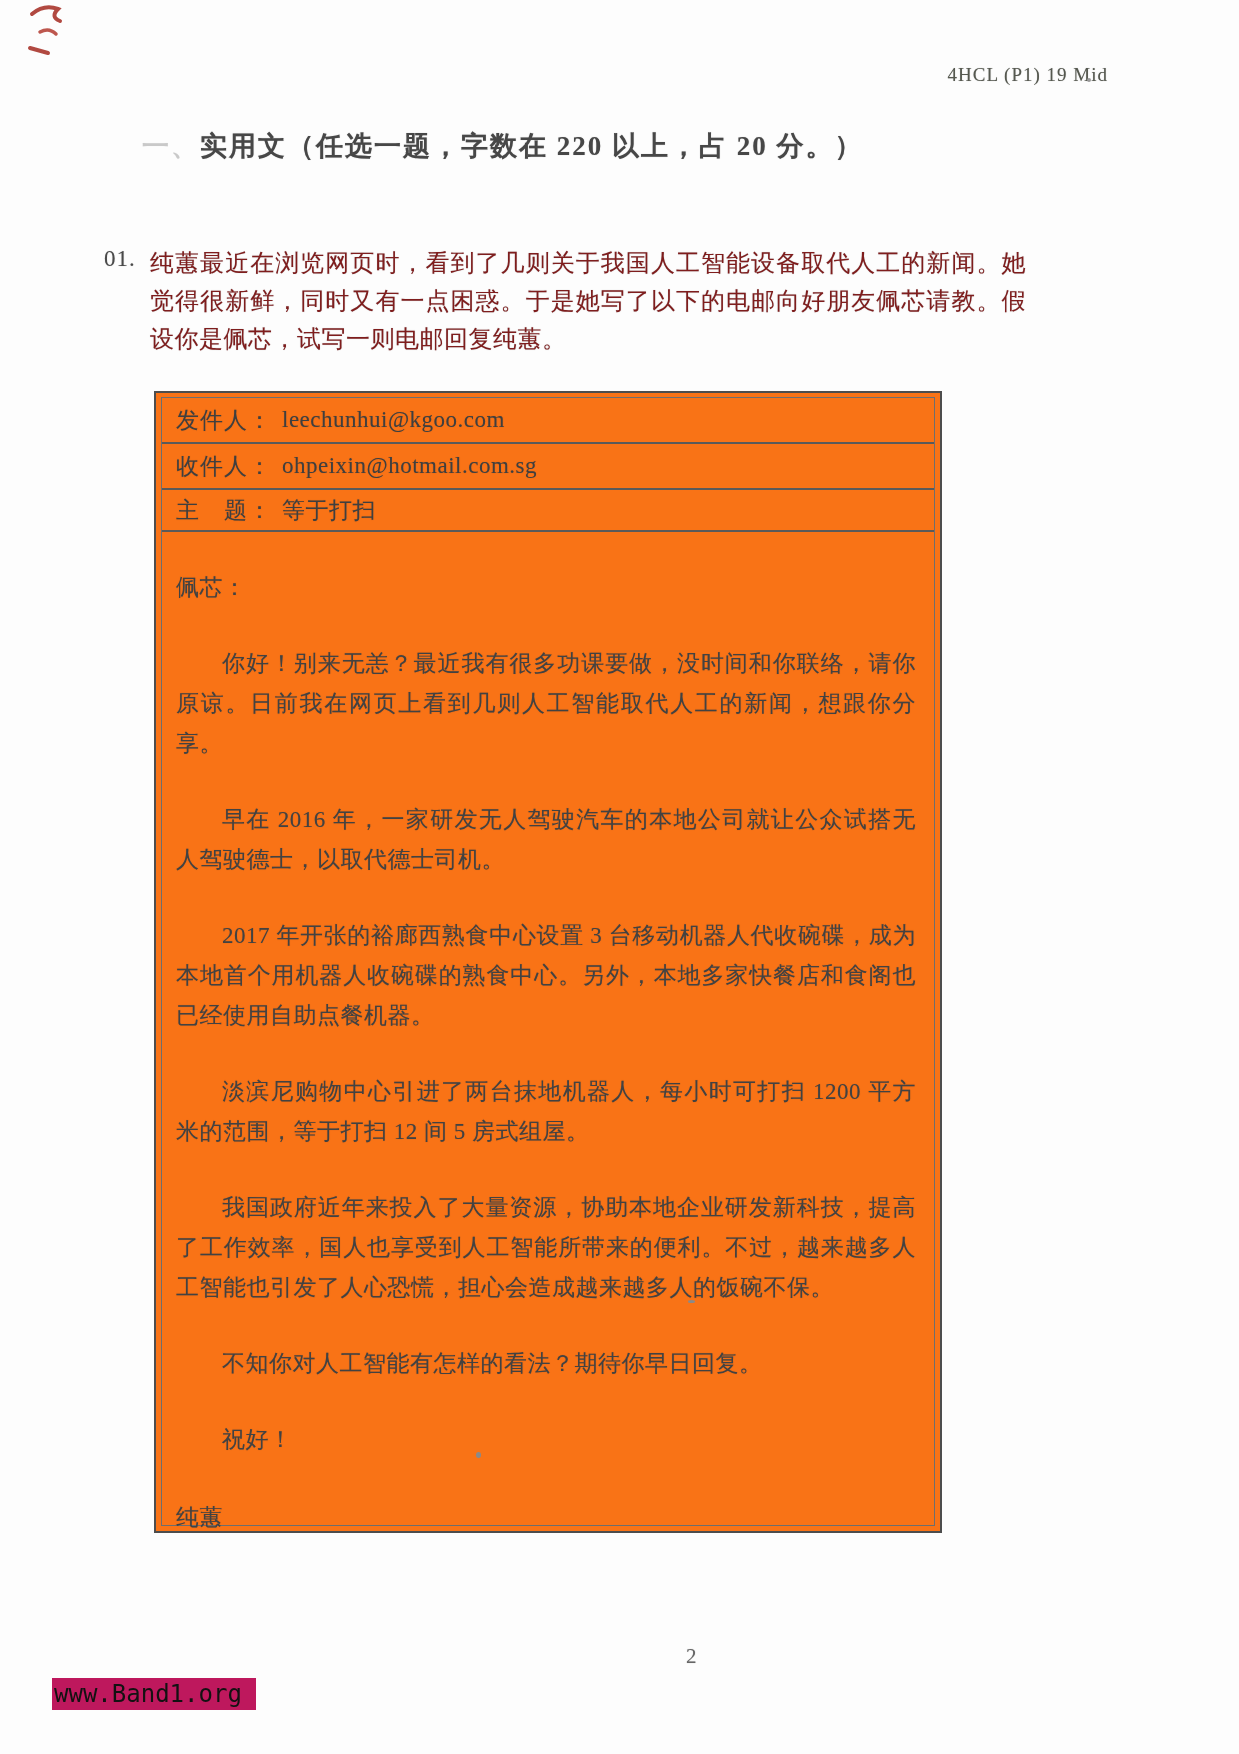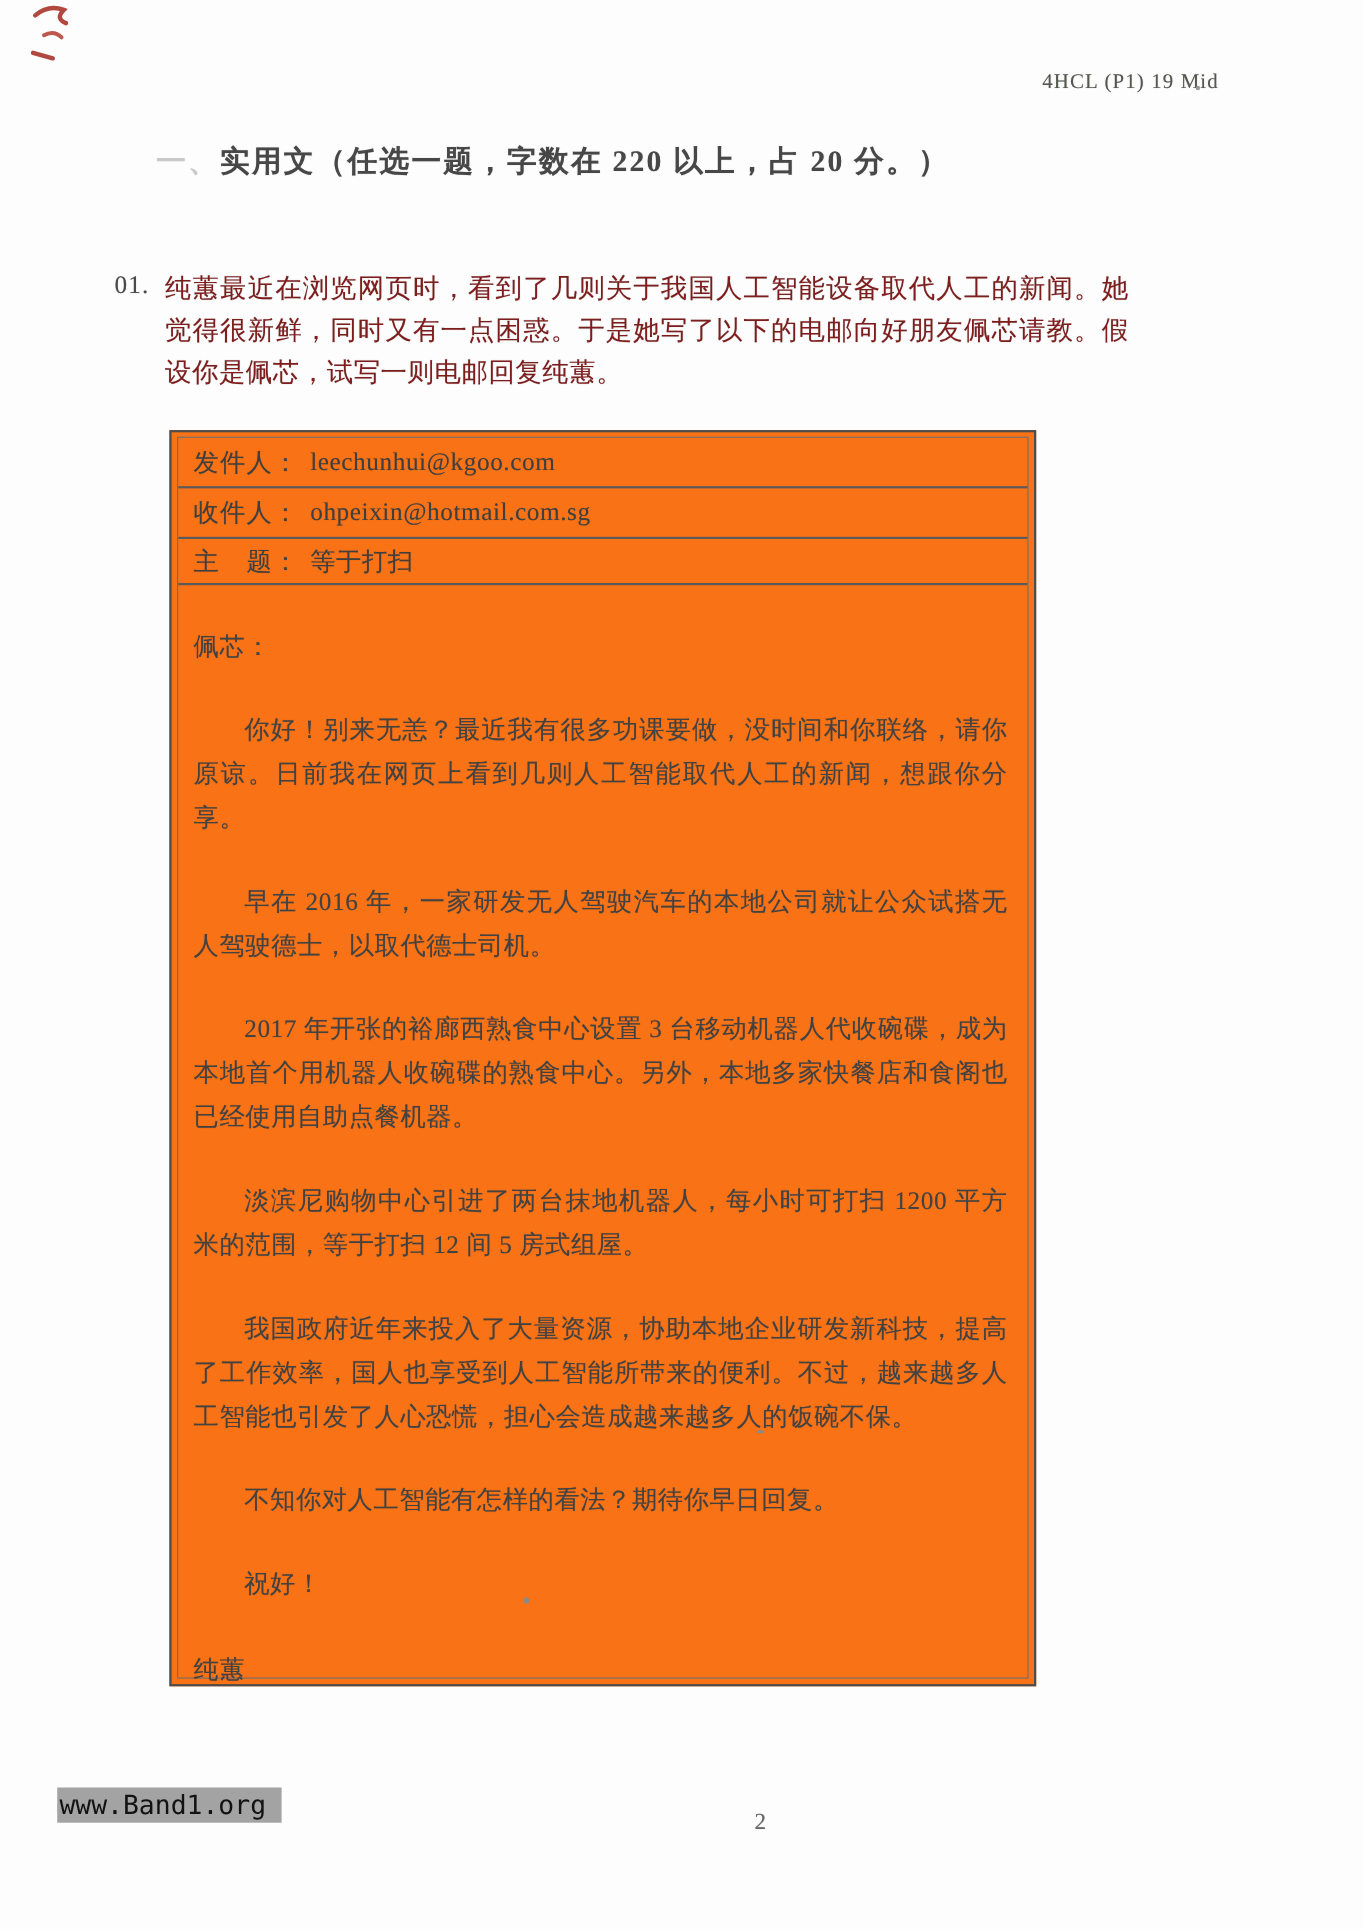--- a/index.html
+++ b/index.html
@@ -67,23 +67,23 @@
   .salutation{ text-indent:0; }
   .para{ margin-top:36px !important; text-indent:2em; text-align:justify; }
   .closing{ margin-top:36px !important; text-indent:2em; }
   .signature{ margin-top:38px !important; }
 
   .pagenum{
     position:absolute; left:686px; top:1644px;
     font-size:21px; color:#666;
   }
   .watermark{
-    position:absolute; left:52px; top:1625px;
+    position:absolute; left:52px; top:1678px;
     font-family:"DejaVu Sans Mono","Liberation Mono",monospace;
-    font-size:24px; color:#121212; background:#a3a3a3; padding:2px 14px 2px 2px;
+    font-size:24px; color:#121212; background:#be185d; padding:2px 14px 2px 2px;
   }
 
   .speck{ position:absolute; background:#8a8a8a; border-radius:50%; }
   .speck.s1{ left:476px; top:1452px; width:5px; height:6px; }
   .speck.s2{ left:688px; top:1300px; width:7px; height:3px; }
   .speck.s3{ left:1087px; top:78px; width:4px; height:4px; background:#9a9a9a; }
 </style>
 </head>
 <body>
 

